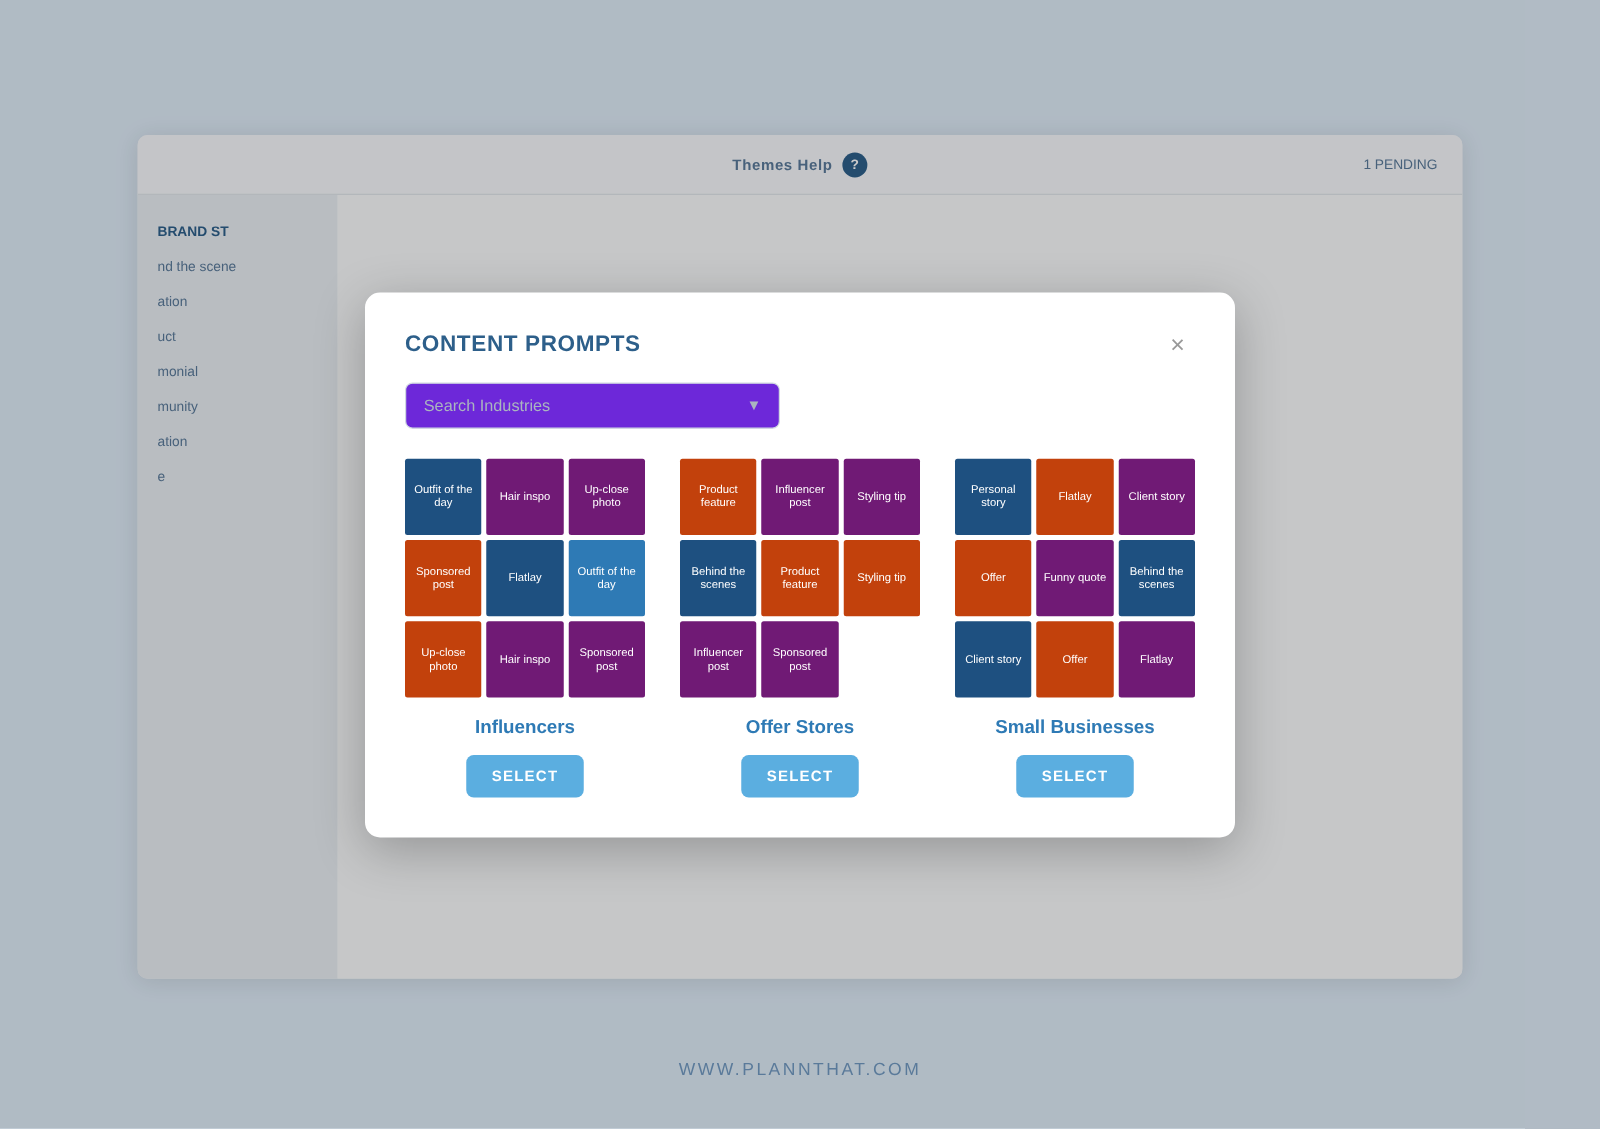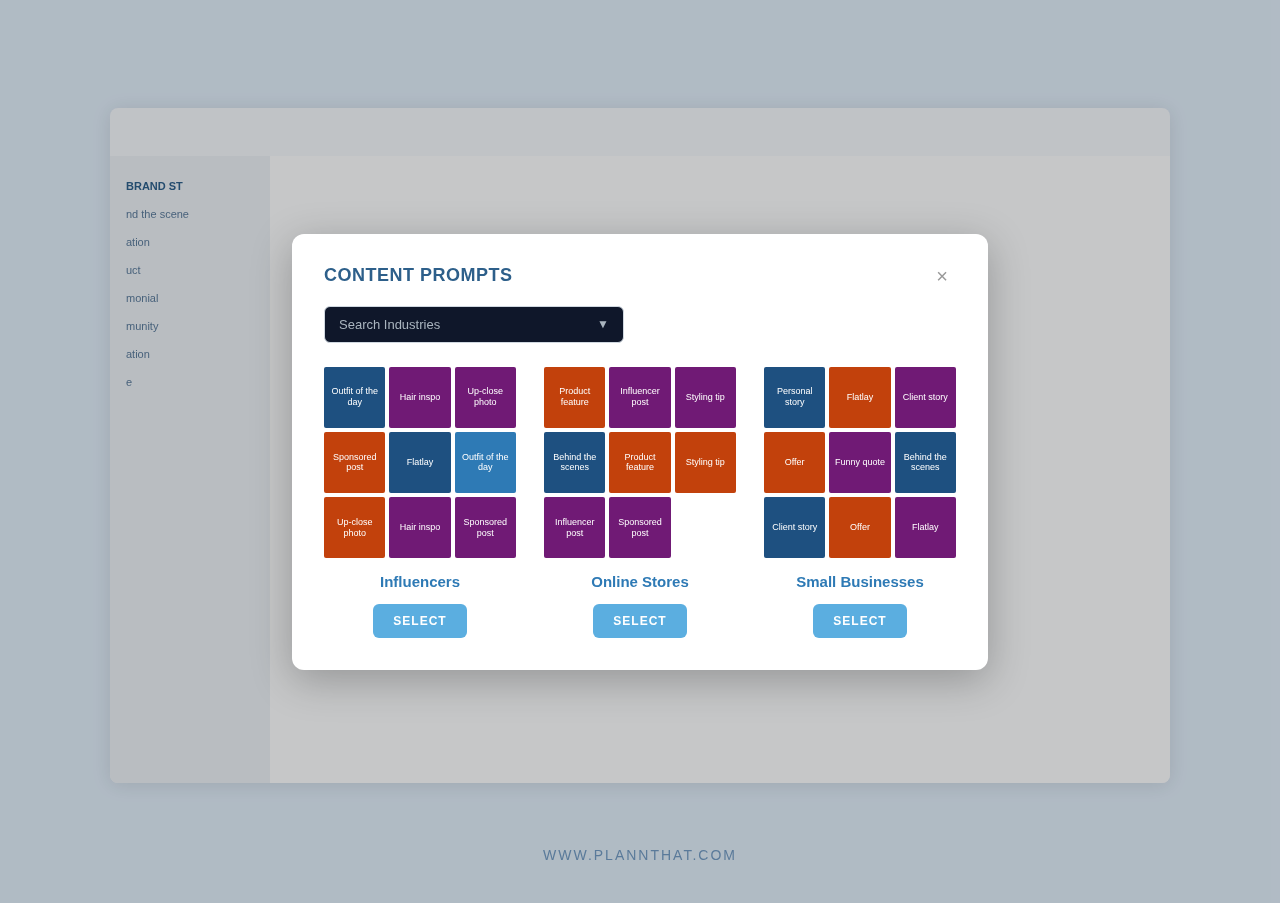--- a/index.html
+++ b/index.html
@@ -162,21 +162,21 @@
     }
 
     .search-dropdown {
       display: flex;
       align-items: flex-start;
       justify-content: space-between;
       border: 1px solid #d0d8e0;
       border-radius: 6px;
       padding: 10px 14px;
       width: 300px;
-      background: #0f172a;
+      background: #6d28d9;
       cursor: pointer;
     }
 
     .search-placeholder {
       font-size: 13px;
       color: #aab5bf;
     }
 
     .search-chevron {
       font-size: 12px;
@@ -262,20 +262,27 @@
       letter-spacing: 1px;
       cursor: pointer;
       text-transform: uppercase;
     }
   </style>
 </head>
 <body>
 
 <div class="bg-app">
   <div class="bg-window">
+    <div class="bg-header">
+      <span class="bg-header-title" style="position:absolute;left:50%;transform:translateX(-50%);display:flex;align-items:center;gap:8px;">
+        <span>Themes Help</span>
+        <span class="bg-help-circle">?</span>
+      </span>
+      <span style="margin-left:auto;font-size:11px;color:#5a7a9a;">1 PENDING</span>
+    </div>
     <div class="bg-sidebar">
       <div class="bg-sidebar-title">BRAND ST</div>
       <div class="bg-sidebar-item">nd the scene</div>
       <div class="bg-sidebar-item">ation</div>
       <div class="bg-sidebar-item">uct</div>
       <div class="bg-sidebar-item">monial</div>
       <div class="bg-sidebar-item">munity</div>
       <div class="bg-sidebar-item">ation</div>
       <div class="bg-sidebar-item">e</div>
     </div>
@@ -321,21 +328,21 @@
         <div class="category-grid">
           <div class="grid-cell cell-pale-teal">Product feature</div>
           <div class="grid-cell cell-light-teal">Influencer post</div>
           <div class="grid-cell cell-light-teal">Styling tip</div>
           <div class="grid-cell cell-dark-blue">Behind the scenes</div>
           <div class="grid-cell cell-pale-teal">Product feature</div>
           <div class="grid-cell cell-pale-teal">Styling tip</div>
           <div class="grid-cell cell-light-teal">Influencer post</div>
           <div class="grid-cell cell-light-teal">Sponsored post</div>
         </div>
-        <div class="category-name">Online Stores</div>
+        <div class="category-name">Offer Stores</div>
         <button class="select-btn">SELECT</button>
       </div>
 
       <div class="category-card">
         <div class="category-grid">
           <div class="grid-cell cell-dark-blue">Personal story</div>
           <div class="grid-cell cell-pale-teal">Flatlay</div>
           <div class="grid-cell cell-light-teal">Client story</div>
           <div class="grid-cell cell-pale-teal">Offer</div>
           <div class="grid-cell cell-light-teal">Funny quote</div>

